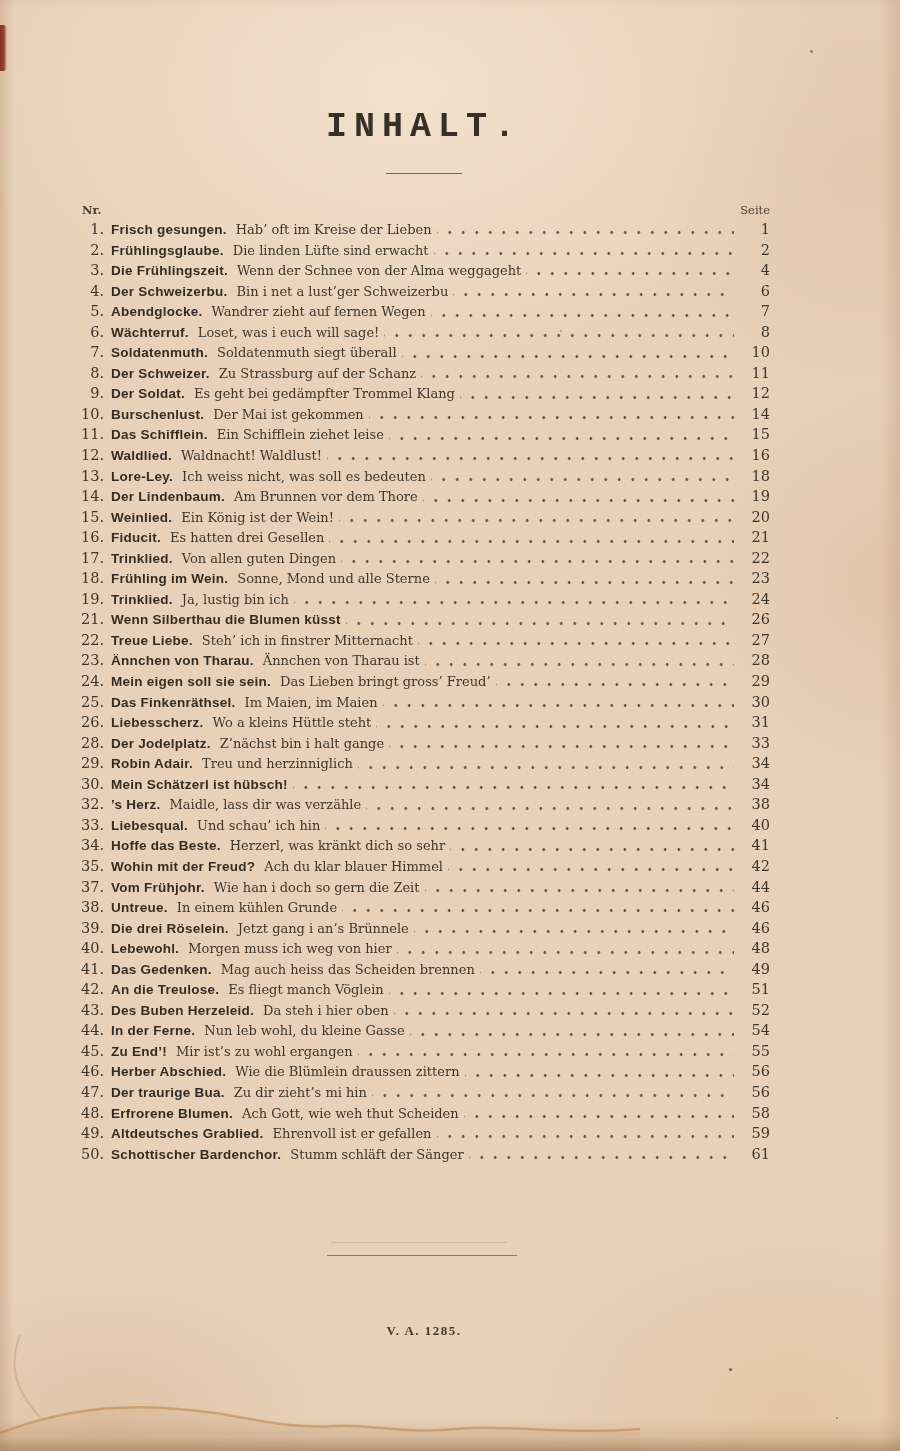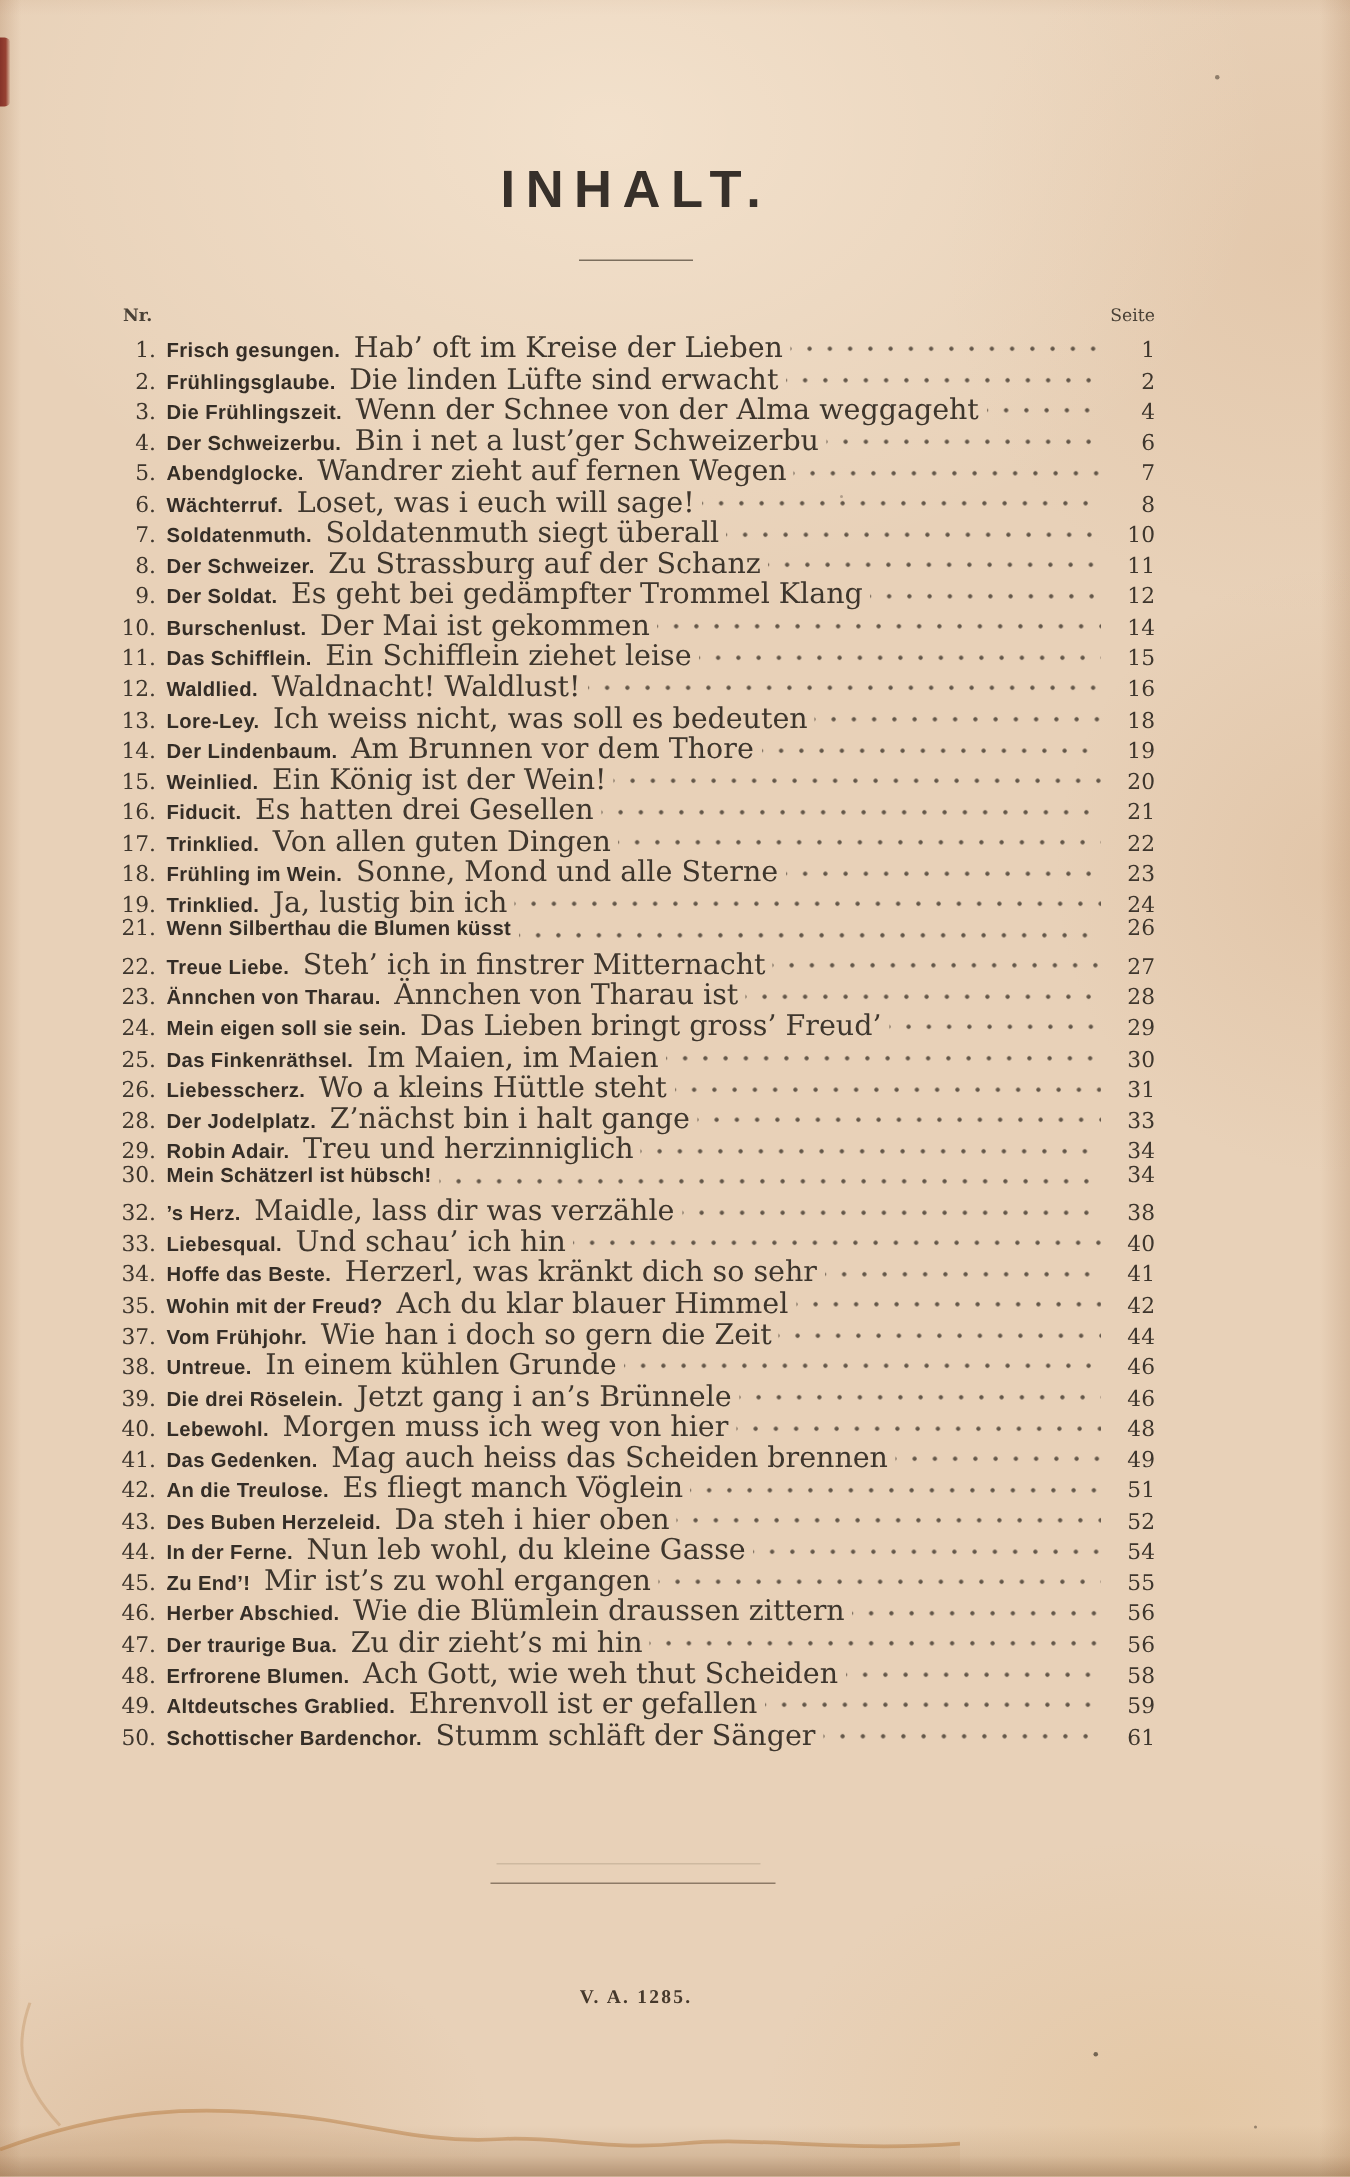--- a/index.html
+++ b/index.html
@@ -14,42 +14,42 @@
       radial-gradient(ellipse 45% 18% at 88% 97%, rgba(214,166,100,.22), transparent 70%),
       radial-gradient(ellipse 35% 14% at 12% 98%, rgba(190,140,92,.20), transparent 70%),
       linear-gradient(to right, rgba(148,98,58,.22) 0px, transparent 14px),
       linear-gradient(to left, rgba(148,98,58,.20) 0px, transparent 20px),
       linear-gradient(to top, rgba(112,74,40,.45) 0px, rgba(140,100,60,.16) 14px, transparent 34px),
       linear-gradient(to bottom, rgba(210,180,150,.25) 0px, transparent 10px);
   }
   .content{position:absolute;left:78px;top:0;width:692px;}
   .doc-title{
     position:absolute;top:107px;left:0;right:0;text-align:center;
-    font-family:Liberation Sans, sans-serif;font-size:35px;font-weight:700;
+    font-family:Liberation Mono, monospace;font-size:35px;font-weight:700;
     letter-spacing:7px;color:#37302a;white-space:nowrap;
   }
   .title-rule{
     position:absolute;top:173px;left:50%;width:76px;margin-left:-38px;
     border-top:1.5px solid rgba(74,62,48,.7);
   }
   .col-headers{
     position:absolute;top:203px;left:0;right:0;height:16px;
     font-size:11.5px;color:#4a4136;
   }
   .col-headers .nr-label{position:absolute;left:4px;top:0;font-weight:bold;}
   .col-headers .seite-label{position:absolute;right:0px;top:0;}
   .toc-list{position:absolute;top:221px;left:0;right:0;}
   .toc-row{display:flex;align-items:baseline;height:20.55px;white-space:nowrap;}
   .e-nr{flex:none;width:26px;text-align:right;font-size:14.5px;color:#3e362d;}
   .e-title{
     flex:none;margin-left:7px;
     font-family:"Liberation Sans","DejaVu Sans",sans-serif;
     font-weight:700;font-size:13.5px;letter-spacing:.25px;color:#342d26;text-align:center;
   }
-  .e-sub{flex:none;margin-left:9px;font-size:19px;color:#3e362d;}
+  .e-sub{flex:none;margin-left:9px;font-size:13px;color:#3e362d;}
   .e-leader{
     flex:1;min-width:8px;align-self:stretch;margin:0 10px 0 5px;
     background-image:radial-gradient(circle, rgba(66,56,45,.8) 1.15px, transparent 1.65px);
     background-size:13.5px 7px;background-repeat:repeat-x;background-position:6px 62%;
   }
   .e-page{flex:none;width:26px;text-align:right;font-size:14.5px;color:#3e362d;}
   .ghost-rule{position:absolute;top:1242px;left:331px;width:176px;border-top:1px solid rgba(90,75,58,.18);}
   .footer-rule{position:absolute;top:1255px;left:327px;width:190px;border-top:1px solid rgba(92,76,58,.65);}
   .plate{
     position:absolute;top:1323px;left:78px;width:692px;text-align:center;

